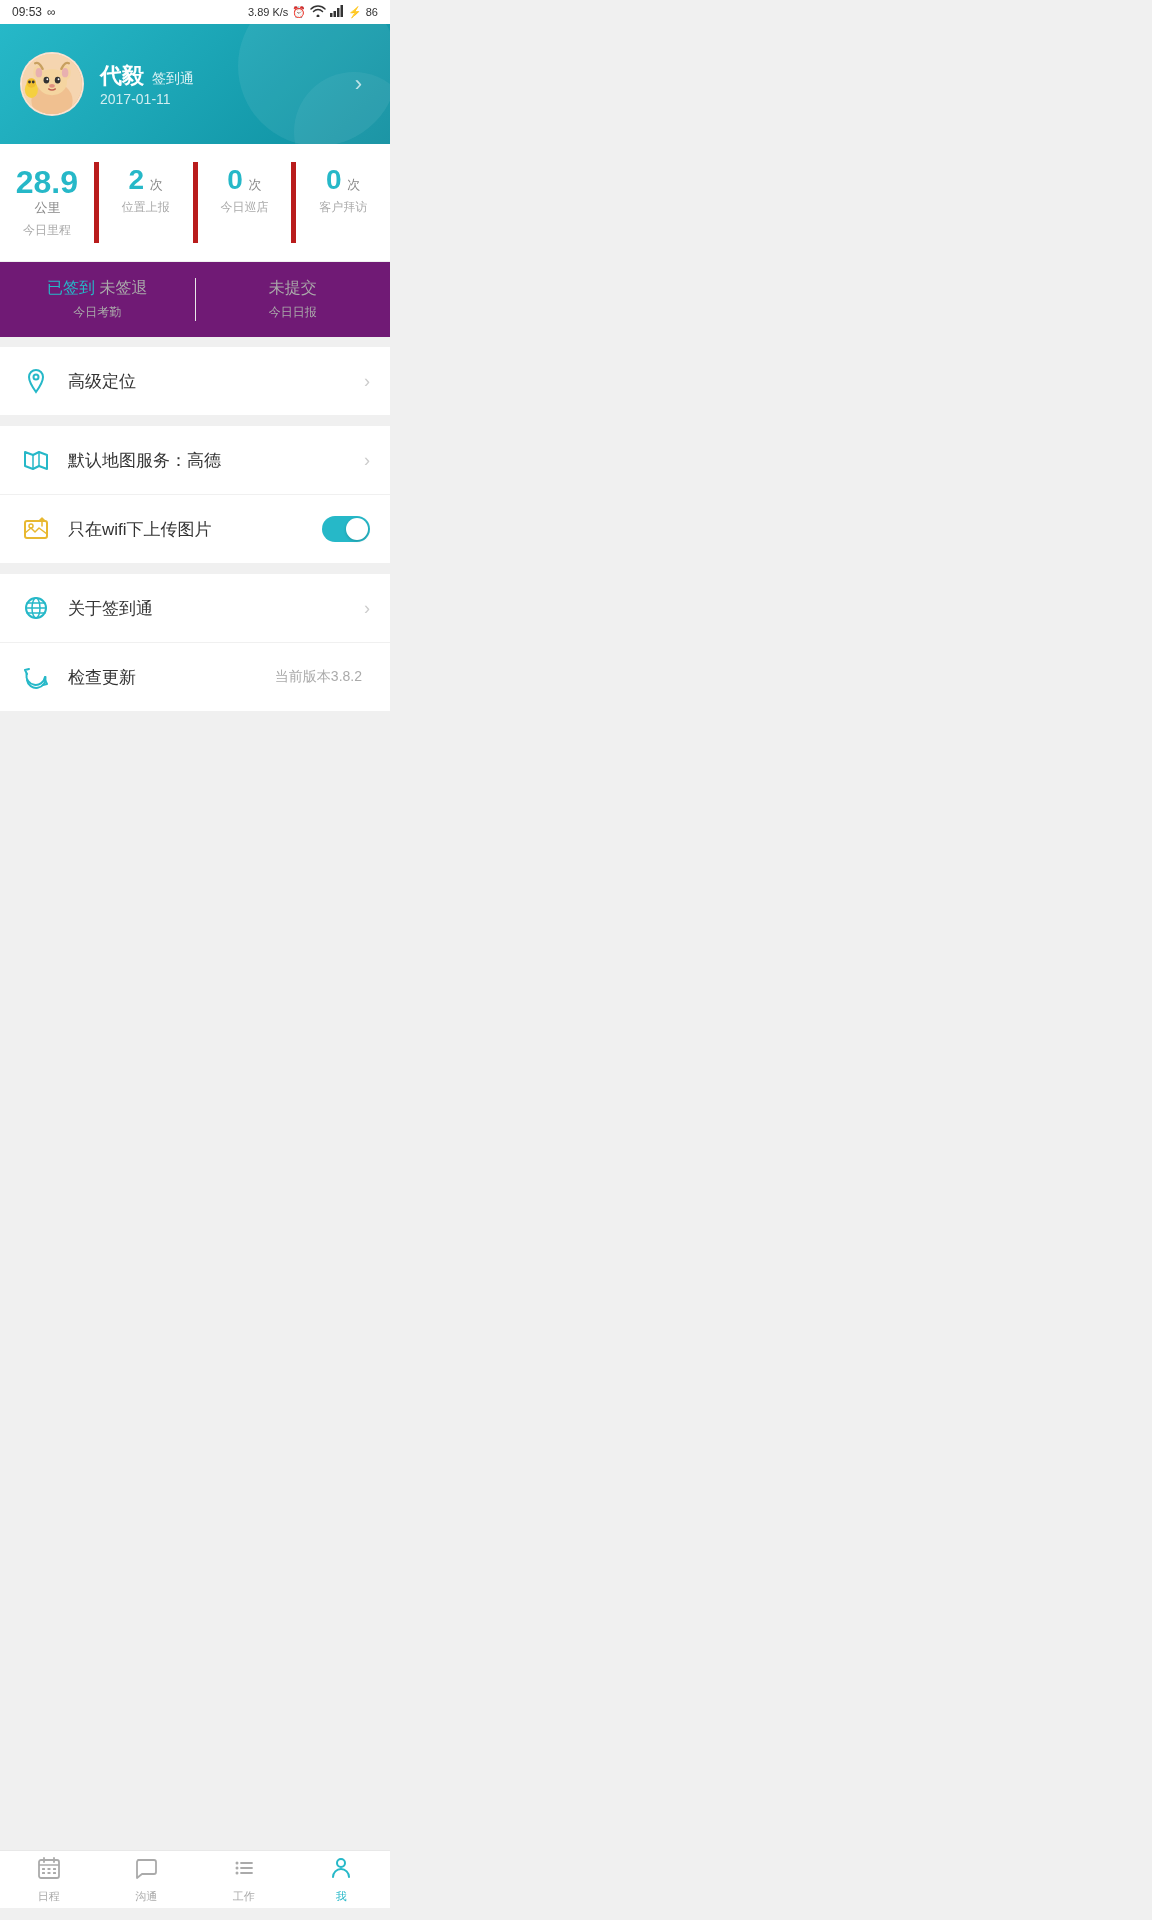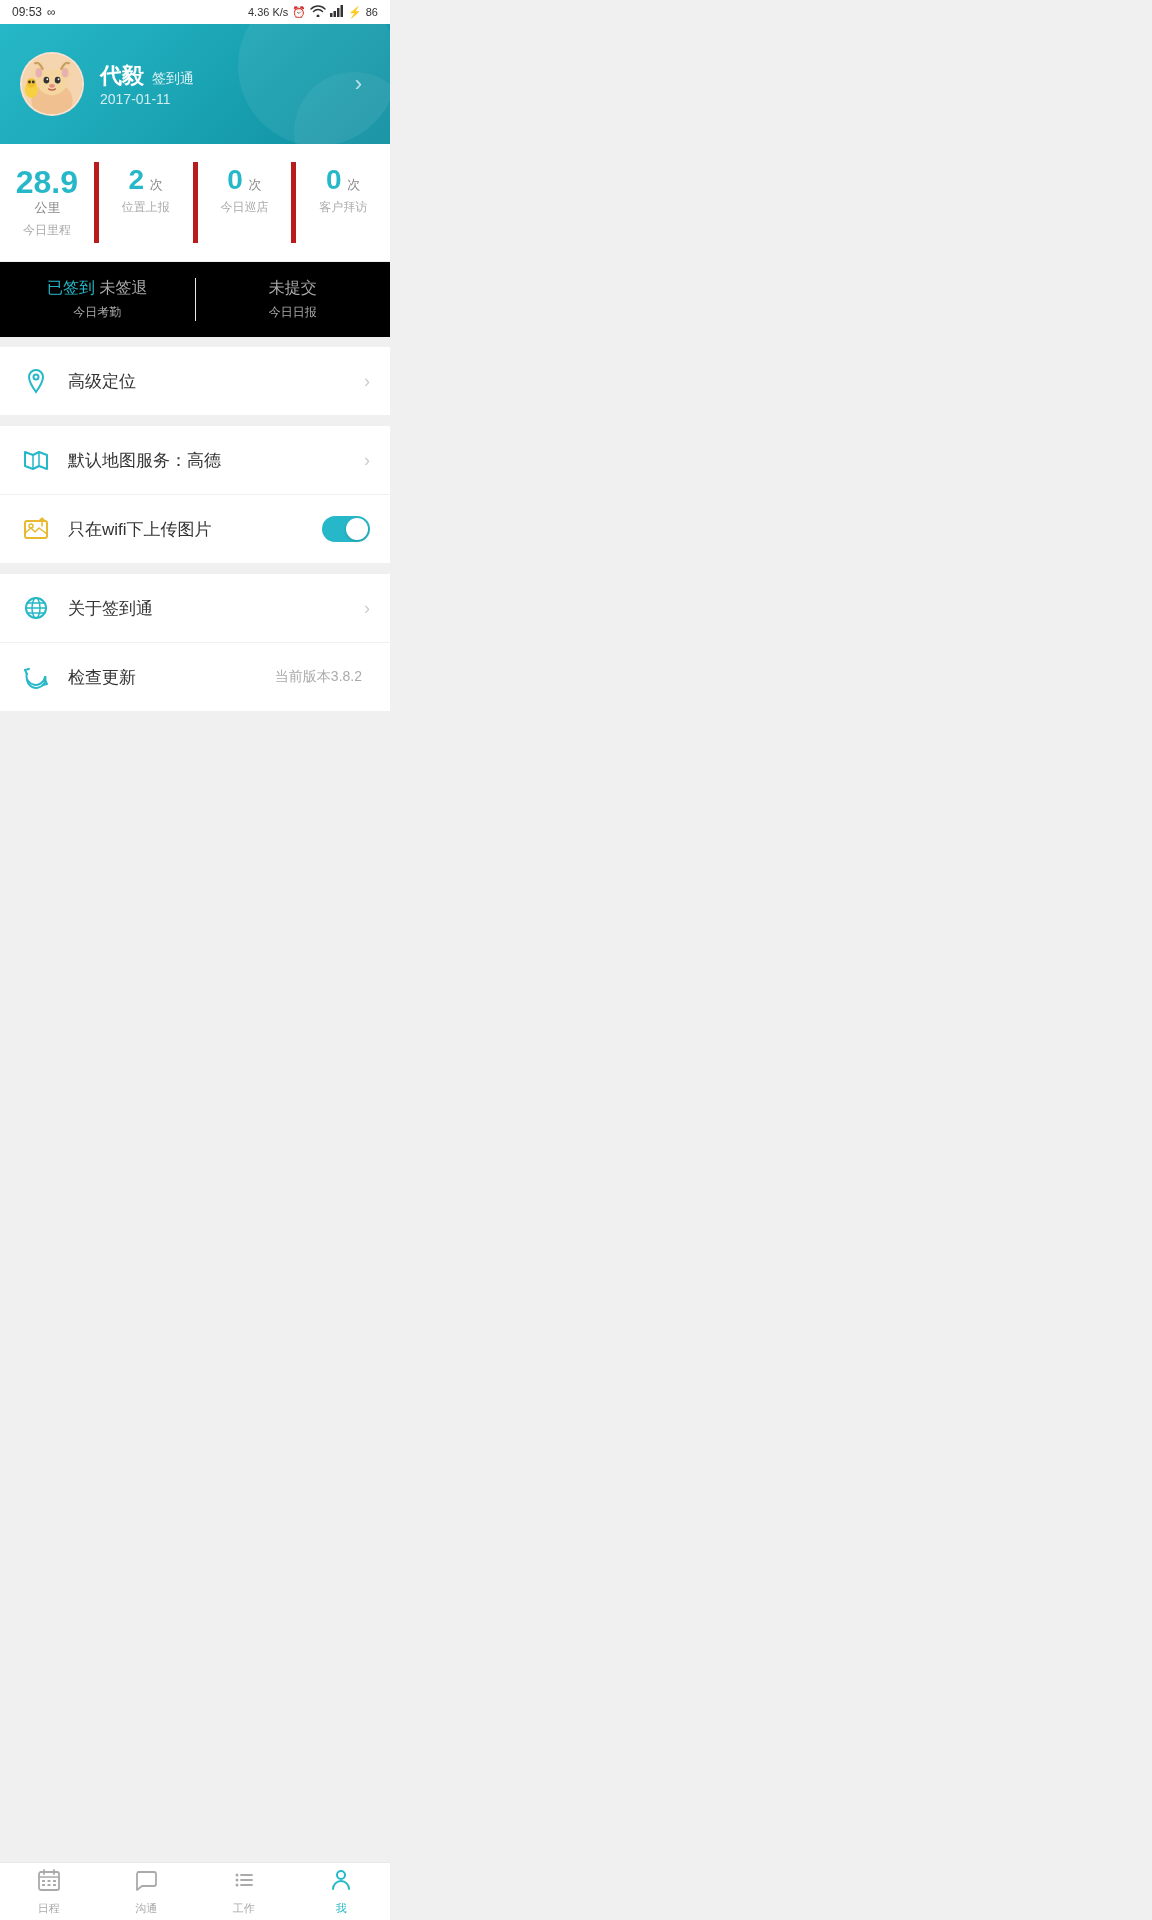--- a/index.html
+++ b/index.html
@@ -138,21 +138,21 @@
       margin-left: 1px;
     }
     .stat-label {
       font-size: 12px;
       color: #aaa;
       margin-top: 5px;
     }
 
     
     .attendance-section {
-      background: #000000;
+      background: #701a75;
       margin-top: 1px;
       padding: 16px 0;
       display: flex;
     }
     .attendance-item {
       flex: 1;
       text-align: center;
       border-right: 1px solid #e8e8e8;
     }
     .attendance-item:last-child { border-right: none; }
@@ -235,21 +235,21 @@
     .toggle-track.on .toggle-knob {
       right: 2px;
     }
     .toggle-track:not(.on) .toggle-knob {
       left: 2px;
     }
 
     
     .bottom-nav {
       position: fixed;
-      bottom: 0;
+      bottom: 12px;
       left: 0;
       width: 390px;
       height: 58px;
       background: #fff;
       border-top: 1px solid #e8e8e8;
       display: flex;
       align-items: stretch;
     }
     .nav-item {
       flex: 1;
@@ -279,21 +279,21 @@
   </style>
 </head>
 <body>
 
 <div class="status-bar">
   <div class="status-left">
     <span>09:53</span>
     <span>∞</span>
   </div>
   <div class="status-right">
-    <span>4.36 K/s</span>
+    <span>3.89 K/s</span>
     <span>⏰</span>
     <span>
       <svg width="16" height="12" viewBox="0 0 16 12">
         <path d="M8 9.5a1.5 1.5 0 110 3 1.5 1.5 0 010-3z" fill="#333"></path>
         <path d="M3.5 6.5C4.8 5.2 6.3 4.5 8 4.5s3.2.7 4.5 2" stroke="#333" stroke-width="1.5" fill="none" stroke-linecap="round"></path>
         <path d="M1 4C2.9 2.1 5.3 1 8 1s5.1 1.1 7 3" stroke="#333" stroke-width="1.5" fill="none" stroke-linecap="round"></path>
       </svg>
     </span>
     <span>
       <svg width="14" height="12" viewBox="0 0 14 12">

